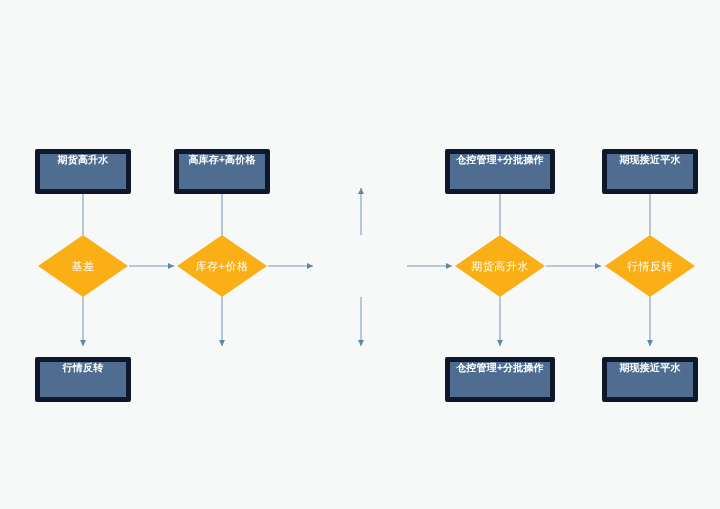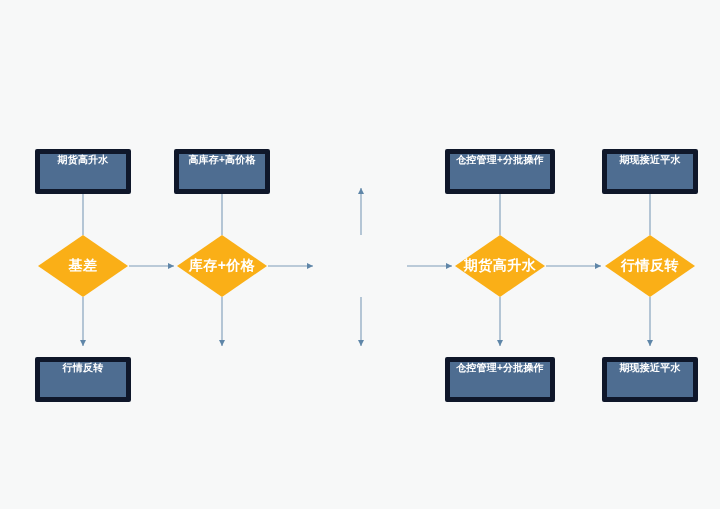--- a/index.html
+++ b/index.html
@@ -91,22 +91,22 @@
   .node-diamond .label {
     position: absolute;
     left: 0;
     top: 0;
     width: 100%;
     height: 100%;
     display: flex;
     align-items: center;
     justify-content: center;
     color: #ffffff;
-    font-size: 14px;
-    font-weight: bold;
+    font-size: 11px;
+    font-weight: normal;
     letter-spacing: 0.5px;
     white-space: nowrap;
   }
 </style>
 </head>
 <body>
 
 <div id="canvas">
 
   <svg id="connectors" viewBox="0 0 720 509" width="720" height="509" xmlns="http://www.w3.org/2000/svg">

